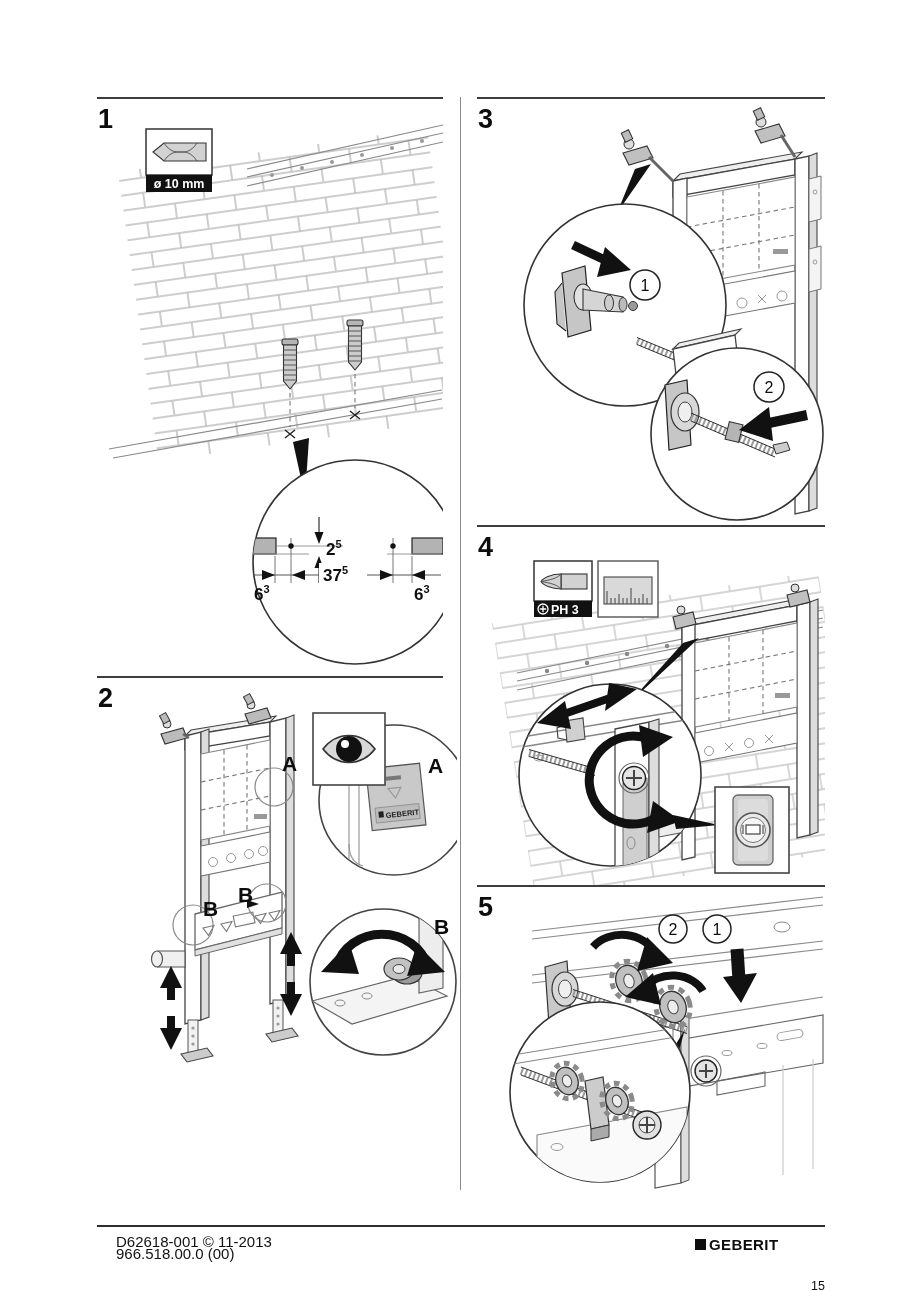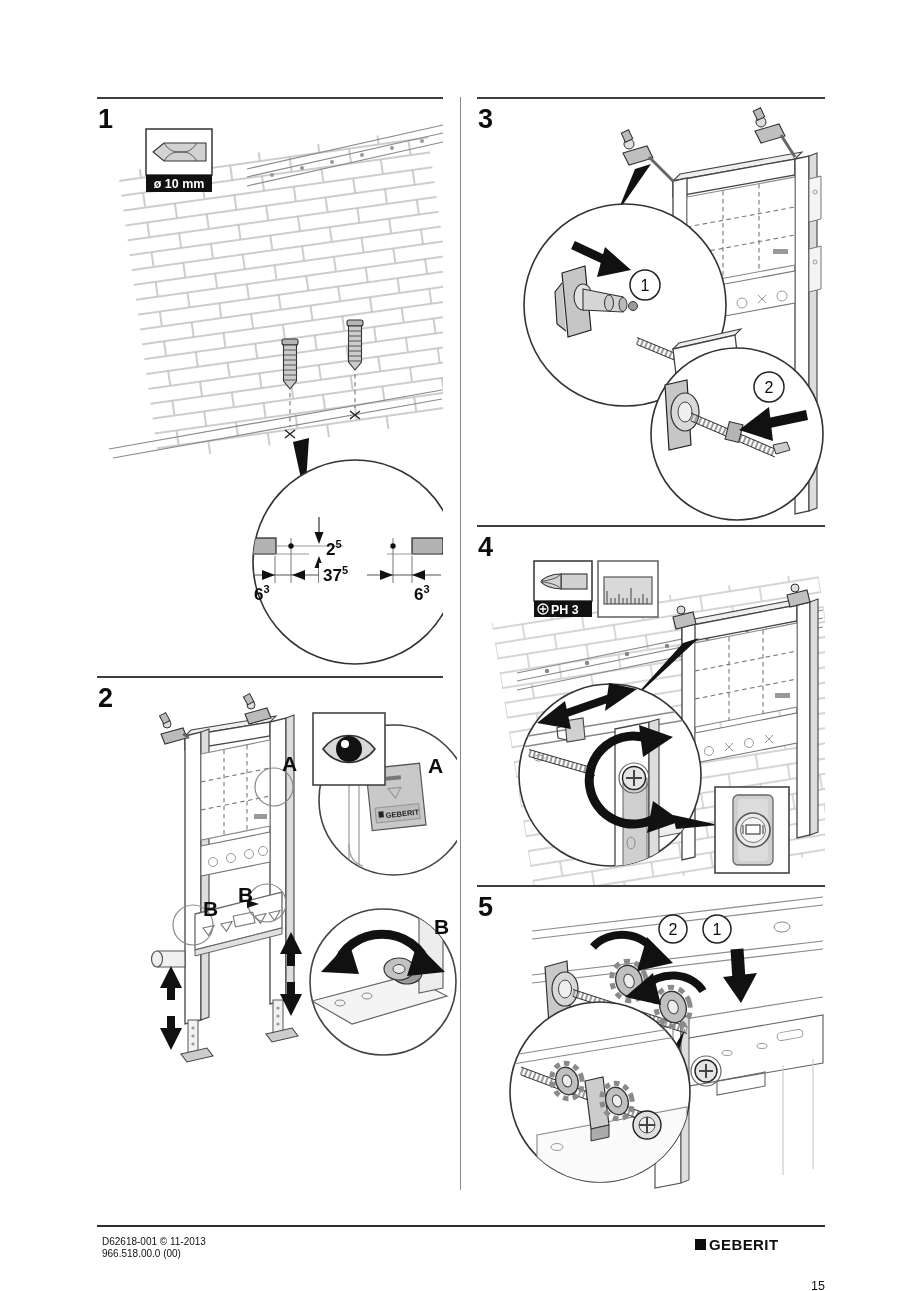--- a/index.html
+++ b/index.html
@@ -13,21 +13,21 @@
   .step-num { position:absolute; left:1px; top:7px; font-size:27px; font-weight:bold; color:#0d0d0d; }
   #sec1 { left:97px;  top:97px;  width:346px; height:579px; }
   #sec2 { left:97px;  top:676px; width:360px; height:514px; }
   #sec3 { left:477px; top:97px;  width:348px; height:428px; }
   #sec4 { left:477px; top:525px; width:348px; height:360px; }
   #sec5 { left:477px; top:885px; width:348px; height:305px; }
   #sec1 .step-rule, #sec2 .step-rule { width:346px; }
   #sec3 .step-rule, #sec4 .step-rule, #sec5 .step-rule { width:348px; }
   .vdivider { position:absolute; left:460px; top:97px; width:1px; height:1093px; background:#8a8a8a; }
   .footer-rule { position:absolute; left:97px; top:1225px; width:728px; height:2px; background:#2e2e2e; }
-  .footer-left { position:absolute; left:102px; top:1236px; font-size:10px; line-height:12px; color:#111; }
+  .footer-left { position:absolute; left:116px; top:1236px; font-size:15px; line-height:12px; color:#111; }
   .footer-brand { position:absolute; left:695px; top:1236px; display:flex; align-items:center; }
   .logo-square { display:inline-block; width:11px; height:11px; background:#0d0d0d; margin-right:3px; }
   .brand-text { font-size:15px; font-weight:bold; letter-spacing:0.4px; color:#0d0d0d; }
   .footer-page { position:absolute; left:800px; top:1237px; width:25px; text-align:right; font-size:12.5px; font-weight:normal; color:#0d0d0d;margin-top:42px; }
   svg text { font-family:"Liberation Sans", sans-serif; }
   svg .thin  { stroke:#8a8a8a; stroke-width:1.2; fill:none; }
   svg .dash  { stroke:#777;   stroke-width:1.1; stroke-dasharray:4.5 3.5; fill:none; }
   svg text.dim     { font-size:17px; font-weight:bold; fill:#0d0d0d; }
   svg tspan.sup    { font-size:11px; }
   svg text.callout { font-size:21px; font-weight:bold; fill:#0d0d0d; }

